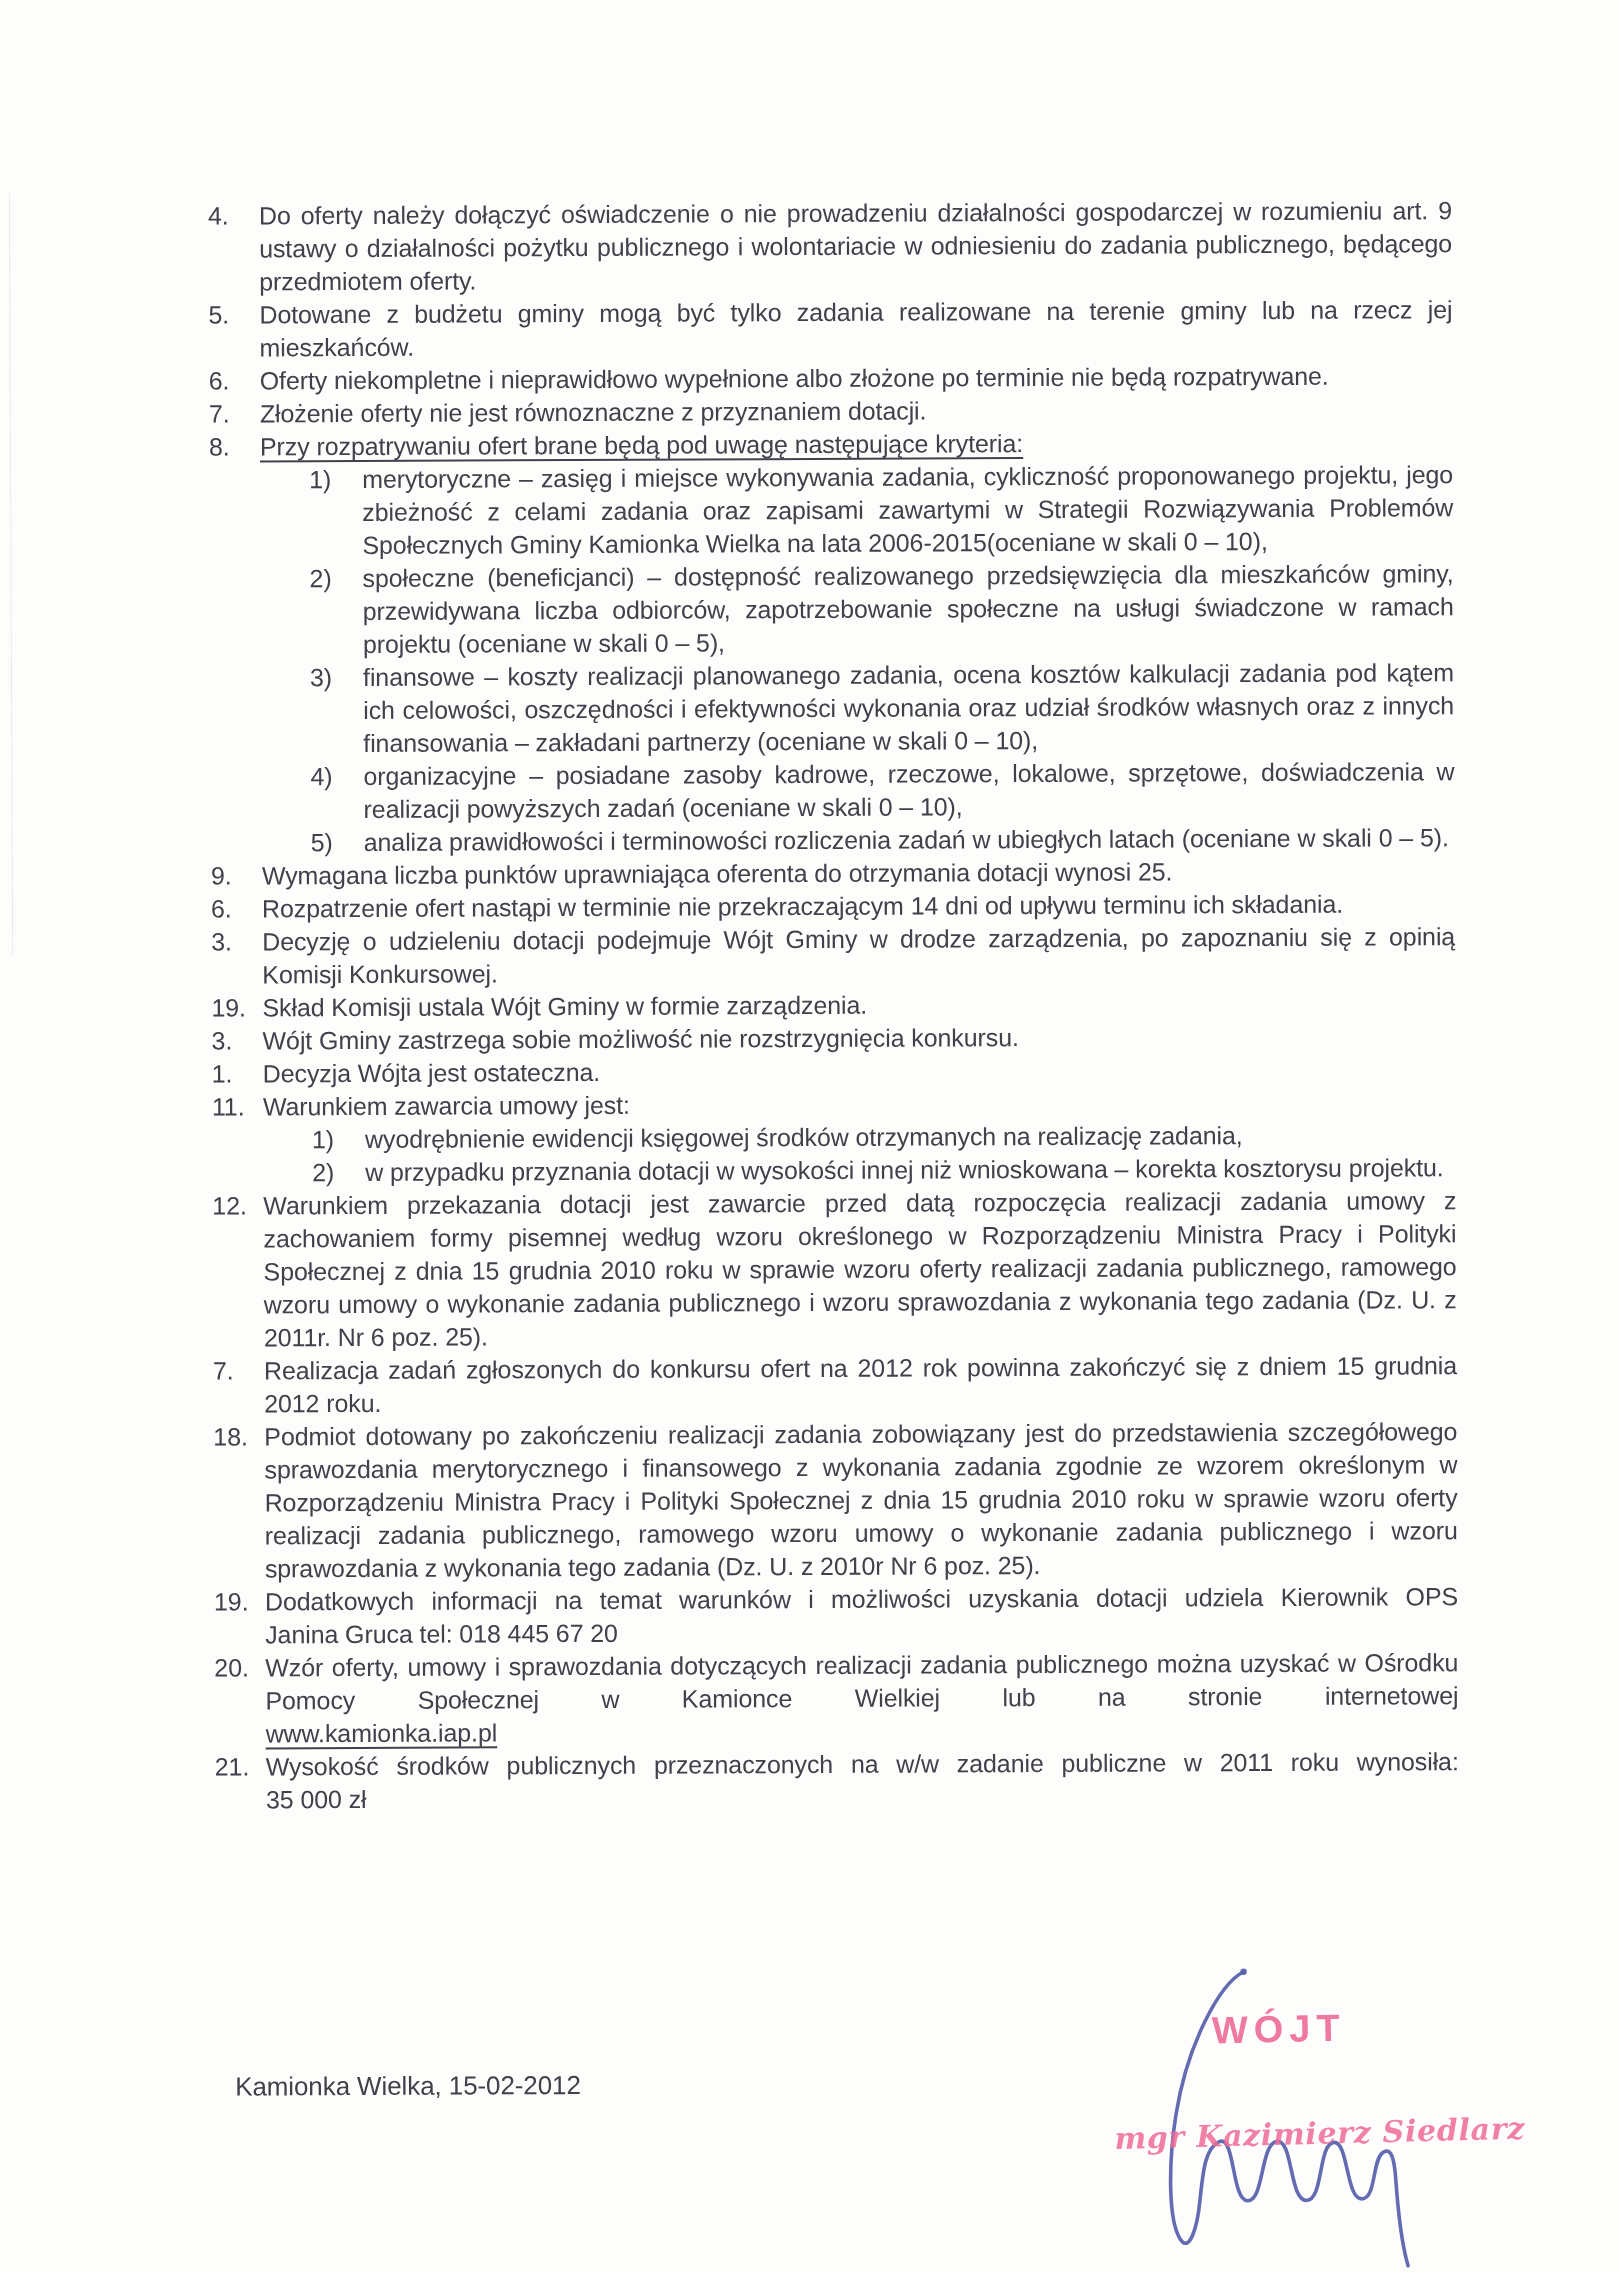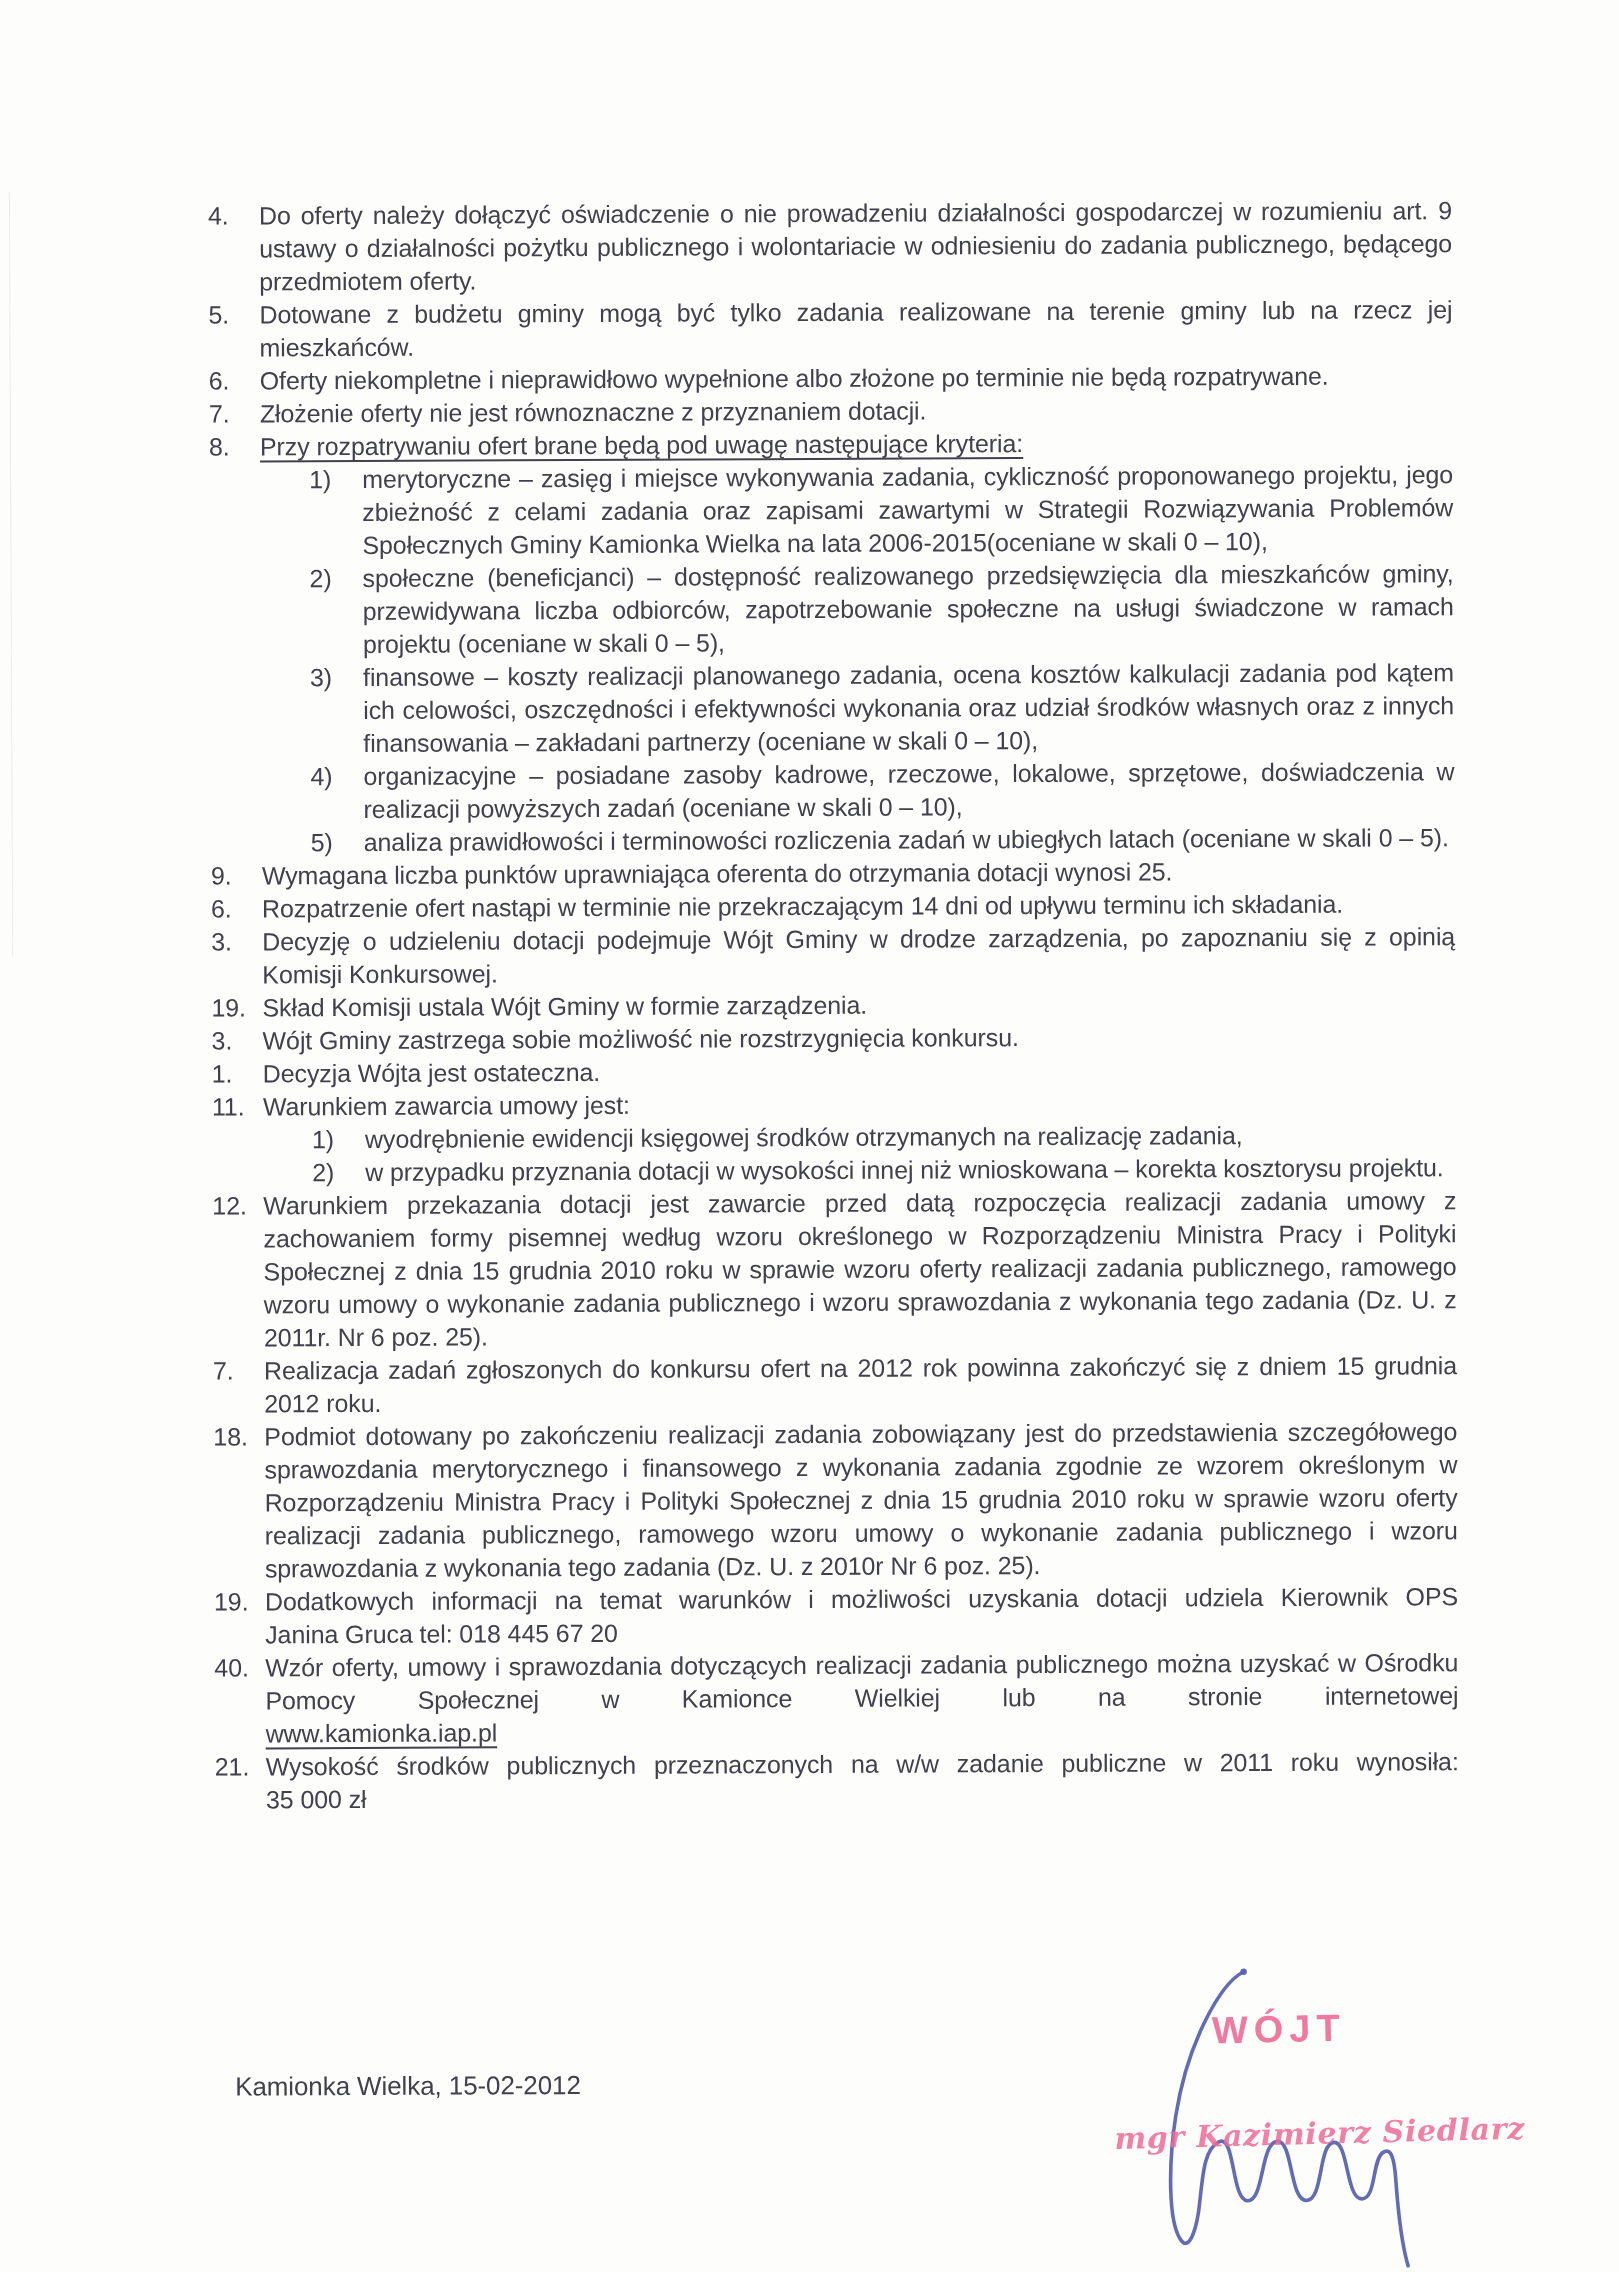--- a/index.html
+++ b/index.html
@@ -173,21 +173,21 @@
           </li>
           <li class="item">
             <span class="num">18.</span>
             <div class="txt">Podmiot dotowany po zakończeniu realizacji zadania zobowiązany jest do przedstawienia szczegółowego sprawozdania merytorycznego i finansowego z wykonania zadania zgodnie ze wzorem określonym w Rozporządzeniu Ministra Pracy i Polityki Społecznej z dnia 15 grudnia 2010 roku w sprawie wzoru oferty realizacji zadania publicznego, ramowego wzoru umowy o wykonanie zadania publicznego i wzoru sprawozdania z wykonania tego zadania (Dz. U. z 2010r Nr 6 poz. 25).</div>
           </li>
           <li class="item">
             <span class="num">19.</span>
             <div class="txt jl">Dodatkowych informacji na temat warunków i możliwości uzyskania dotacji udziela Kierownik OPS<div class="line2">Janina Gruca tel: 018 445 67 20</div></div>
           </li>
           <li class="item">
-            <span class="num">40.</span>
+            <span class="num">20.</span>
             <div class="txt jl">Wzór oferty, umowy i sprawozdania dotyczących realizacji zadania publicznego można uzyskać w Ośrodku Pomocy Społecznej w Kamionce Wielkiej lub na stronie internetowej<div class="line2"><span class="link">www.kamionka.iap.pl</span></div></div>
           </li>
           <li class="item">
             <span class="num">21.</span>
             <div class="txt jl">Wysokość środków publicznych przeznaczonych na w/w zadanie publiczne w 2011 roku wynosiła:<div class="line2">35 000 zł</div></div>
           </li>
         </ol>
     </div>
 
     <div class="place-date">Kamionka Wielka, 15-02-2012</div>

